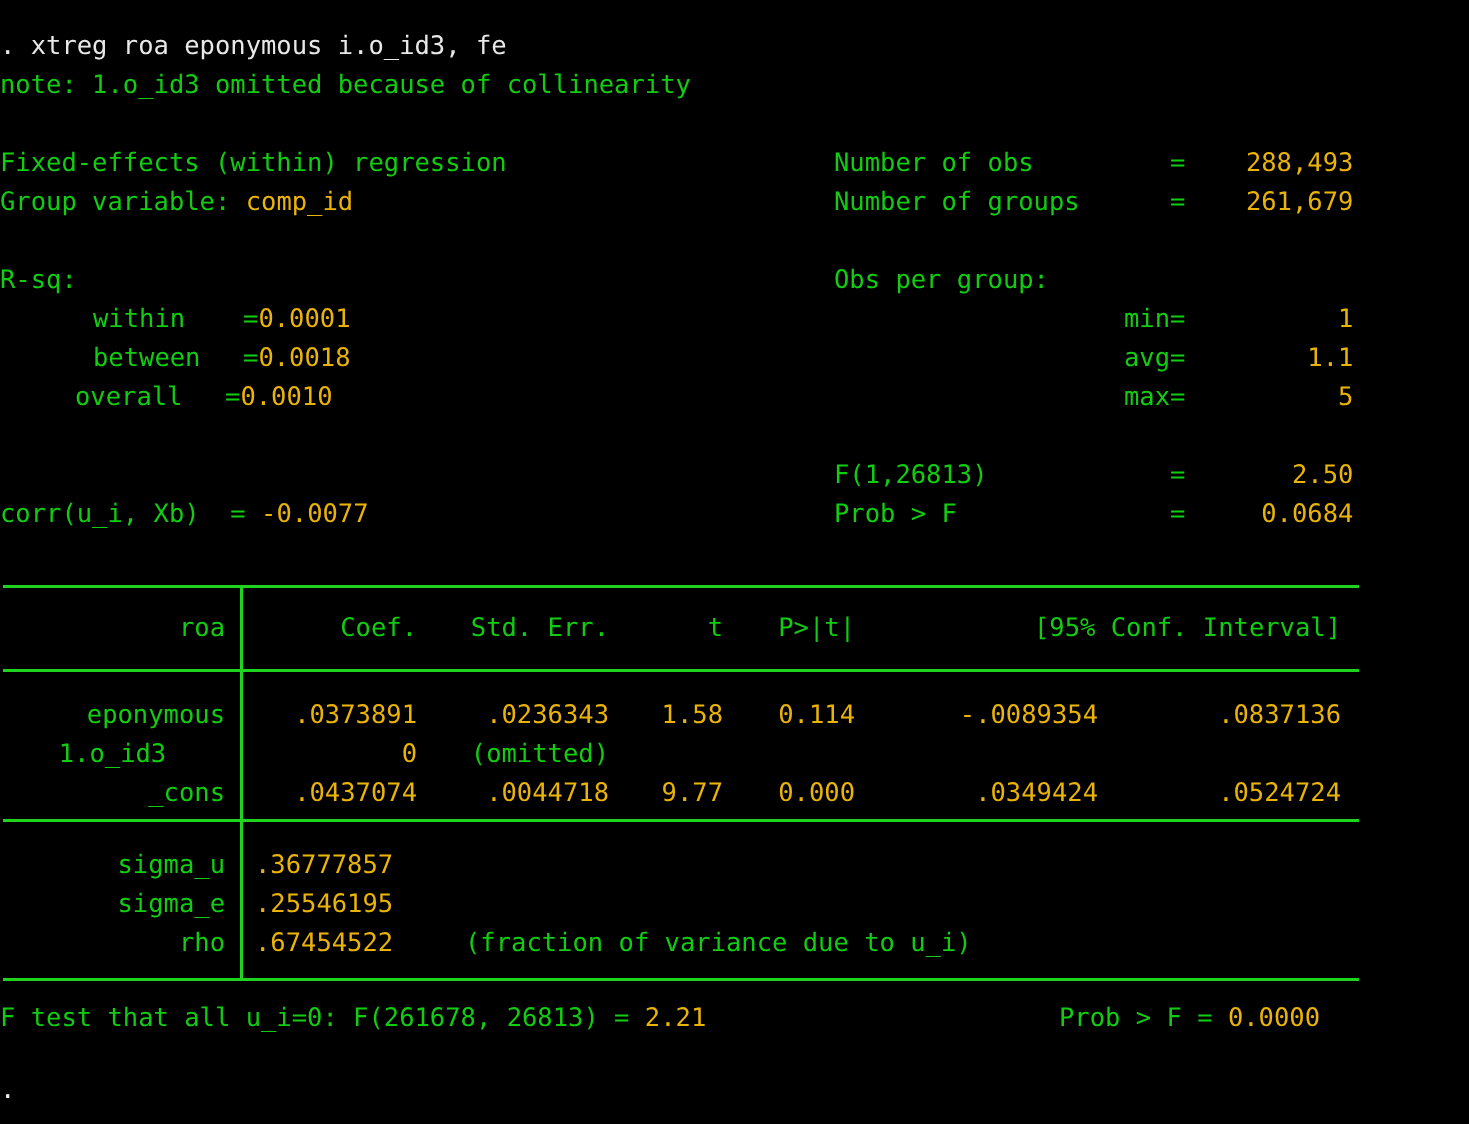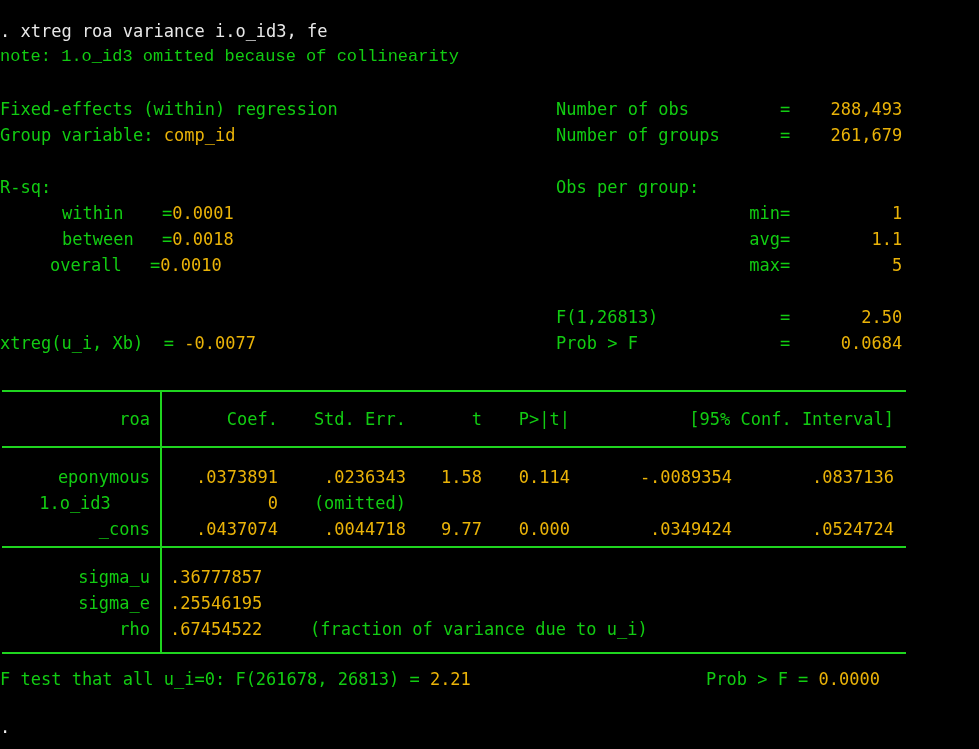--- a/index.html
+++ b/index.html
@@ -54,24 +54,24 @@
     left: 160px;
   }
   .prompt-dot { color: #f0f0f0; }
 </style>
 </head>
 <body>
 
 <div id="console">
 
   
-  <div class="line cmd" style="top:18px;left:0px;">. xtreg roa variance i.o_id3, fe</div>
+  <div class="line cmd" style="top:18px;left:0px;">. xtreg roa eponymous i.o_id3, fe</div>
 
   
-  <div class="line label" style="top:44px;left:0px;font-family:Liberation Mono, monospace;">note: 1.o_id3 omitted because of collinearity</div>
+  <div class="line label" style="top:44px;left:0px;">note: 1.o_id3 omitted because of collinearity</div>
 
   
   <div class="line label" style="top:96px;left:0px;">Fixed-effects (within) regression</div>
 
   <div class="line" style="top:122px;left:0px;"><span class="label">Group variable:</span><span class="label"> </span><span class="value">comp_id</span></div>
 
   
   <div class="line" style="top:96px;left:556px;"><span class="label" style="display:inline-block;width:224px;">Number of obs</span><span class="label">=</span><span class="value" style="display:inline-block;width:112px;text-align:right;">288,493</span></div>
 
   <div class="line" style="top:122px;left:556px;"><span class="label" style="display:inline-block;width:224px;">Number of groups</span><span class="label">=</span><span class="value" style="display:inline-block;width:112px;text-align:right;">261,679</span></div>
@@ -92,21 +92,21 @@
 
   <div class="line" style="top:226px;left:556px;"><span class="label" style="display:inline-block;width:224px;text-align:right;">avg</span><span class="label">=</span><span class="value" style="display:inline-block;width:112px;text-align:right;">1.1</span></div>
 
   <div class="line" style="top:252px;left:556px;"><span class="label" style="display:inline-block;width:224px;text-align:right;">max</span><span class="label">=</span><span class="value" style="display:inline-block;width:112px;text-align:right;">5</span></div>
 
   
   <div class="line" style="top:304px;left:556px;"><span class="label" style="display:inline-block;width:224px;">F(1,26813)</span><span class="label">=</span><span class="value" style="display:inline-block;width:112px;text-align:right;">2.50</span></div>
 
   <div class="line" style="top:330px;left:556px;"><span class="label" style="display:inline-block;width:224px;">Prob &gt; F</span><span class="label">=</span><span class="value" style="display:inline-block;width:112px;text-align:right;">0.0684</span></div>
 
-  <div class="line" style="top:330px;left:0px;"><span class="label">xtreg(u_i, Xb)</span><span class="label">  </span><span class="label">=</span><span class="label"> </span><span class="value">-0.0077</span></div>
+  <div class="line" style="top:330px;left:0px;"><span class="label">corr(u_i, Xb)</span><span class="label">  </span><span class="label">=</span><span class="label"> </span><span class="value">-0.0077</span></div>
 
   
   <div class="hrule" style="top:390px;"></div>
   <div class="hrule" style="top:446px;"></div>
   <div class="hrule" style="top:546px;"></div>
   <div class="hrule" style="top:652px;"></div>
 
   <div class="vrule" style="top:390px;height:56px;"></div>
   <div class="vrule" style="top:446px;height:100px;"></div>
   <div class="vrule" style="top:546px;height:106px;"></div>

